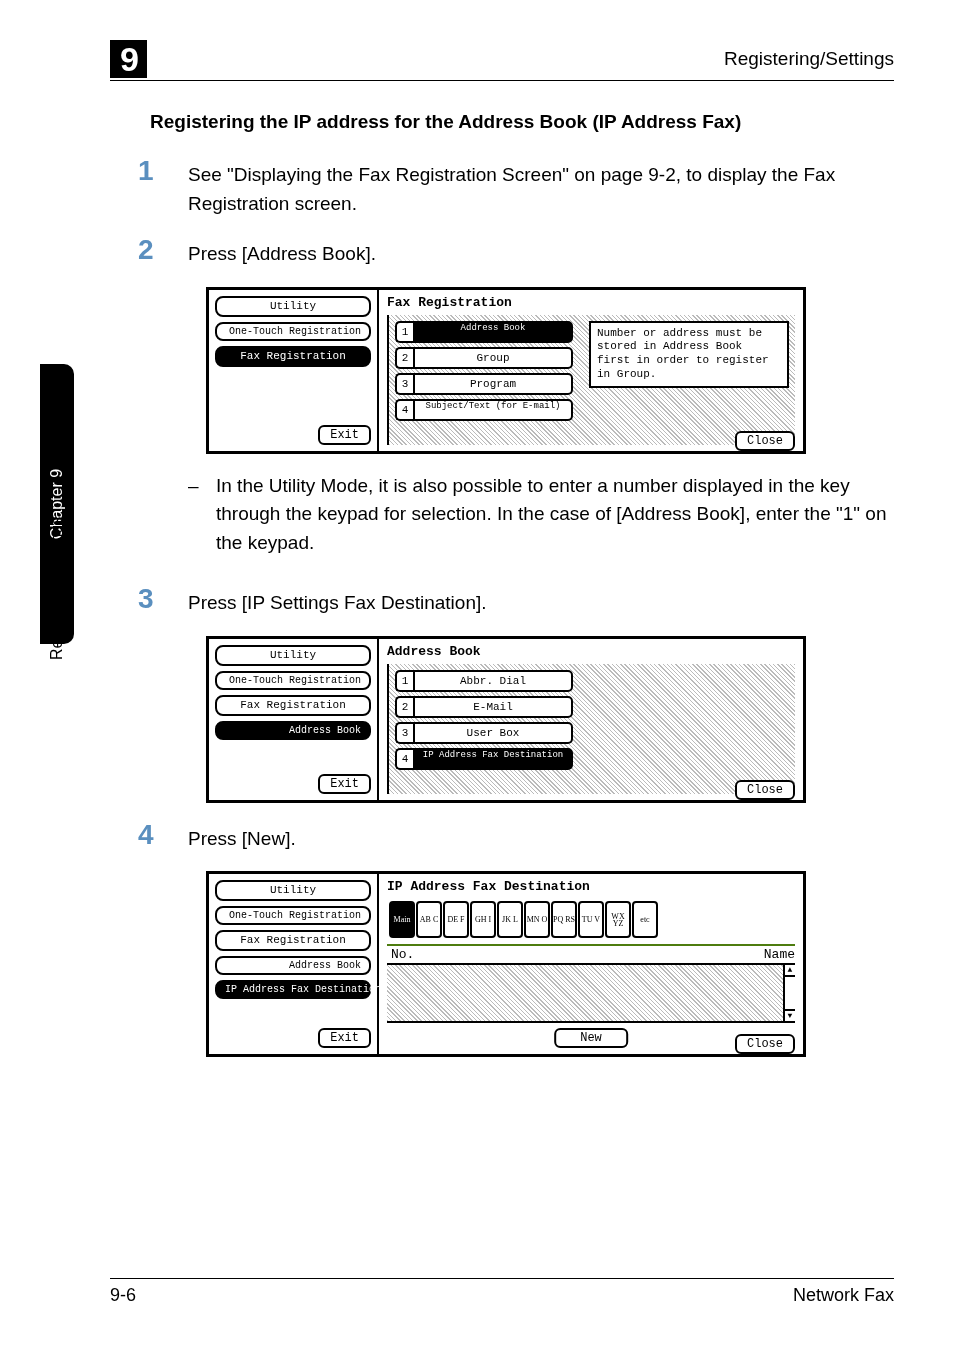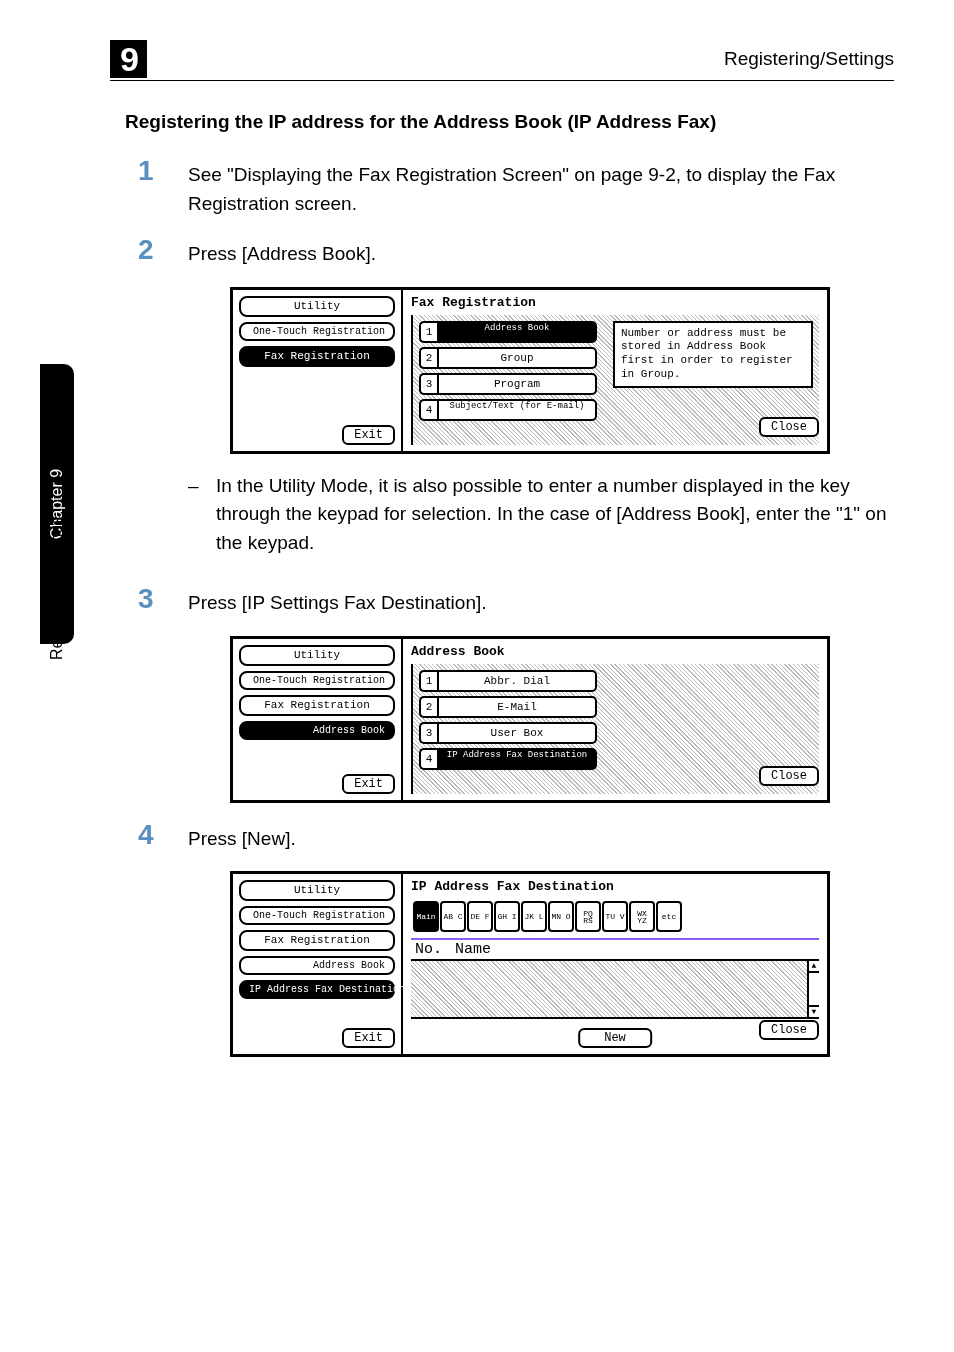--- a/index.html
+++ b/index.html
@@ -61,21 +61,21 @@
     font-weight: bold;
     padding: 2px 8px 2px 10px;
     line-height: 1;
   }
   .hdr-title {
     font-size: 19px;
   }
   .section-title {
     font-weight: bold;
     font-size: 19px;
-    margin: 0 0 24px 15px;
+    margin: 0 0 24px 40px;
   }
   .step {
     display: flex;
     margin: 0 0 18px 28px;
   }
   .step-num {
     color: #5a8fbf;
     font-size: 28px;
     font-weight: bold;
     width: 50px;
@@ -94,21 +94,21 @@
     line-height: 1.5;
   }
   .sub-note .dash {
     width: 28px;
     flex-shrink: 0;
   }
 
   
   .screen {
     width: 600px;
-    margin: 8px 0 18px 120px;
+    margin: 8px 0 18px 96px;
     border: 3px solid #000;
     display: flex;
     font-family: "Courier New", monospace;
     font-size: 13px;
     line-height: 1;
   }
   .screen .left-col {
     width: 170px;
     border-right: 2px solid #000;
     position: relative;
@@ -143,21 +143,21 @@
     bottom: 6px;
     right: 6px;
     border: 2px solid #000;
     border-radius: 6px;
     padding: 2px 10px;
     background: #fff;
     font-size: 12px;
   }
   .btn-close {
     position: absolute;
-    bottom: 14px;
+    bottom: 0;
     right: 8px;
     border: 2px solid #000;
     border-radius: 6px;
     padding: 2px 10px;
     background: #fff;
     font-size: 12px;
   }
   .r-title {
     font-weight: bold;
     font-size: 13px;
@@ -217,36 +217,38 @@
     gap:1px;
     margin-bottom:4px;
     background:#fff;
     padding:2px;
   }
   .tab-strip .t {
     border:2px solid #000;
     border-radius:4px;
     font-size:8px;
     width:26px;
-    height:31px;
+    height:37px;
     display:flex;
     align-items:center;
     justify-content:center;
     background:#fff;
     line-height:7px;
     text-align:center;
+    font-family:Liberation Serif, serif;
   }
   .tab-strip .t.inv { background:#000; color:#fff; }
   .tbl-head {
     display:flex;
-    font-size:15px;
+    font-size:13px;
     padding:2px 0 2px 4px;
     background:#fff;
-    border-top:2px solid #8b5cf6;
+    border-top:2px solid #4d7c0f;
     border-bottom:2px solid #000;
+    justify-content:space-between;
   }
   .tbl-head .c1 { width:40px; }
   .tbl-body {
     height:58px;
     background-image: repeating-linear-gradient(45deg, #bbb 0 1px, #fff 1px 3px);
     position:relative;
     border-bottom:2px solid #000;
   }
   .scroll-trk {
     position:absolute; right:0; top:0; bottom:0; width:12px;
@@ -436,14 +438,18 @@
         <div class="scroll-trk">
           <div class="ar">▲</div>
           <div class="ar bot">▼</div>
         </div>
       </div>
       <div class="btn-new">New</div>
       <div class="btn-close">Close</div>
     </div>
   </div>
 
+  <div class="footer">
+    <div>9-6</div>
+    <div>Network Fax</div>
+  </div>
 
 </div>
 
 </body></html>

